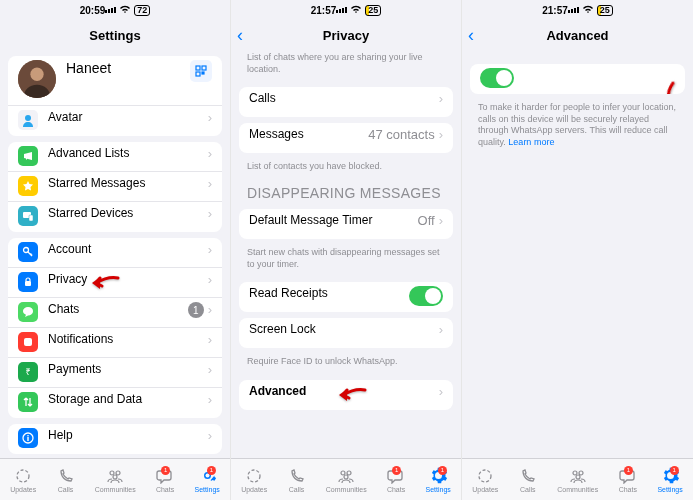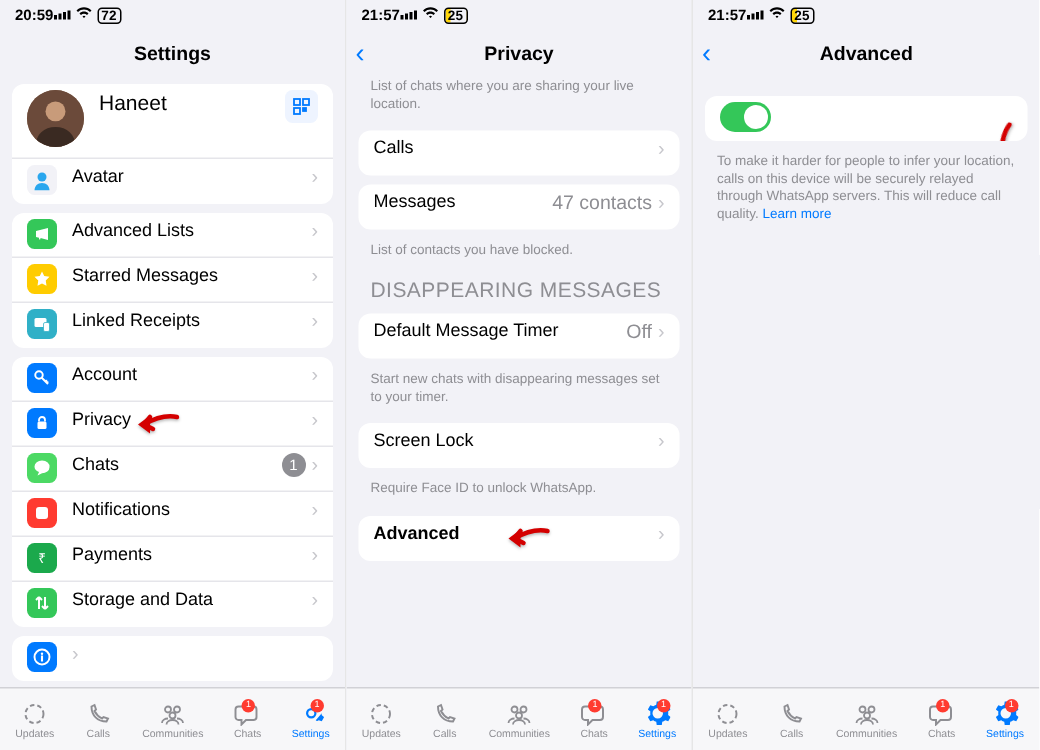--- a/index.html
+++ b/index.html
@@ -2,21 +2,21 @@
 <html><head>
 <meta charset="utf-8">
 <style>
   * { box-sizing: border-box; margin: 0; padding: 0; font-family: -apple-system, "Helvetica Neue", Arial, sans-serif; }
   body { background: #fff; width: 693px; height: 500px; overflow: hidden; }
   .wrap { display: flex; width: 693px; height: 500px; }
   .phone { width: 231px; height: 500px; background: #f2f2f7; position: relative; display: flex; flex-direction: column; overflow: hidden; border-right: 1px solid #e6e6e6; }
   .phone:last-child { border-right: none; }
 
   
-  .status { height: 20px; display: flex; align-items: center; justify-content: flex-start; padding: 0 10px; font-size: 10px; font-weight: 600; color: #000; }
+  .status { height: 20px; display: flex; align-items: center; justify-content: center; padding: 0 10px; font-size: 10px; font-weight: 600; color: #000; }
   .status .right { display: flex; align-items: center; gap: 3px; }
   .bars { display: inline-flex; align-items: flex-end; gap: 1px; }
   .bars span { width: 2px; background: #000; display: inline-block; }
   .bars span:nth-child(1){height:3px}.bars span:nth-child(2){height:4px}.bars span:nth-child(3){height:5px}.bars span:nth-child(4){height:6px}
   .battery { font-size: 9px; border: 1px solid #000; border-radius: 3px; padding: 0 2px; line-height: 9px; display:inline-flex; align-items:center;}
   .battery.y { background: linear-gradient(to right,#ffd60a 25%, transparent 25%);}
 
   
   .hdr { height: 30px; display: flex; align-items: center; justify-content: center; position: relative; }
   .hdr .title { font-size: 13px; font-weight: 600; }
@@ -137,21 +137,21 @@
           <span class="lbl">Starred Messages</span>
           <span class="chev">›</span>
         </div>
         <div class="row">
           <span class="ic" style="background:#30b0c7">
               <svg width="12" height="12" viewBox="0 0 12 12" fill="#fff">
                 <rect x="1" y="2" width="8" height="6" rx="1"></rect>
                 <rect x="7" y="5" width="4" height="6" rx="1" fill="#fff" stroke="#30b0c7" stroke-width="0.5"></rect>
               </svg>
             </span>
-          <span class="lbl">Linked Receipts</span>
+          <span class="lbl">Starred Devices</span>
           <span class="chev">›</span>
         </div>
       </div>
 
       <div class="group">
         <div class="row">
           <span class="ic" style="background:#007aff">
               <svg width="12" height="12" viewBox="0 0 12 12" fill="#fff">
                 <circle cx="4" cy="4" r="2.5" fill="none" stroke="#fff" stroke-width="1.3"></circle>
                 <path d="M5.5 5.5L10 10M8 8l1.5-.2M9 9l1.3-.2" stroke="#fff" stroke-width="1.3" fill="none"></path>
@@ -217,20 +217,21 @@
 
       <div class="group">
         <div class="row">
           <span class="ic" style="background:#007aff">
               <svg width="12" height="12" viewBox="0 0 12 12" fill="#fff">
                 <circle cx="6" cy="6" r="5" fill="none" stroke="#fff" stroke-width="1.3"></circle>
                 <circle cx="6" cy="3.8" r="0.8"></circle>
                 <rect x="5.3" y="5" width="1.4" height="4"></rect>
               </svg>
             </span>
+          <span class="lbl">Help</span>
           <span class="chev">›</span>
         </div>
       </div>
     </div>
     <div class="tabbar">
       <div class="tab">
           <span class="ticon">
             <svg width="18" height="18" viewBox="0 0 18 18" fill="none" stroke="#8e8e93" stroke-width="1.3">
               <circle cx="9" cy="9" r="6" stroke-dasharray="3 2"></circle>
             </svg>
@@ -321,20 +322,26 @@
       <div class="section-hdr">Disappearing Messages</div>
       <div class="group">
           <div class="row">
             <span class="lbl">Default Message Timer</span>
             <span class="val">Off</span>
             <span class="chev">›</span>
           </div>
         </div>
       <div class="caption">Start new chats with disappearing messages set to your timer.</div>
 
+      <div class="group">
+          <div class="row">
+            <span class="lbl">Read Receipts</span>
+            <span class="toggle"></span>
+          </div>
+        </div>
 
       <div class="group">
           <div class="row">
             <span class="lbl">Screen Lock</span>
             <span class="chev">›</span>
           </div>
         </div>
       <div class="caption">Require Face ID to unlock WhatsApp.</div>
 
       <div class="group">

